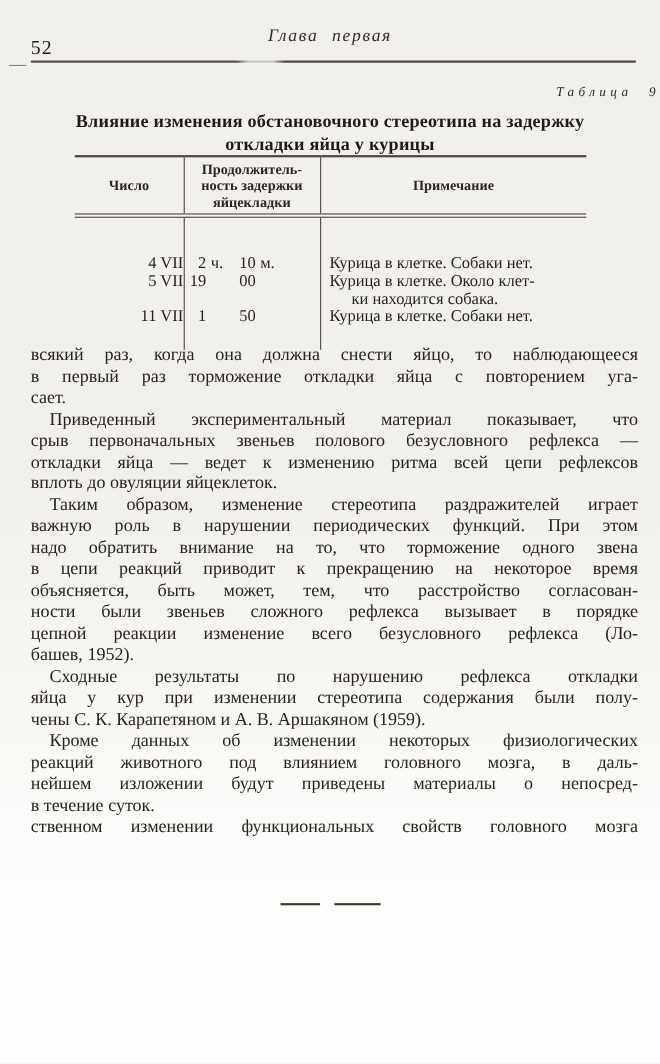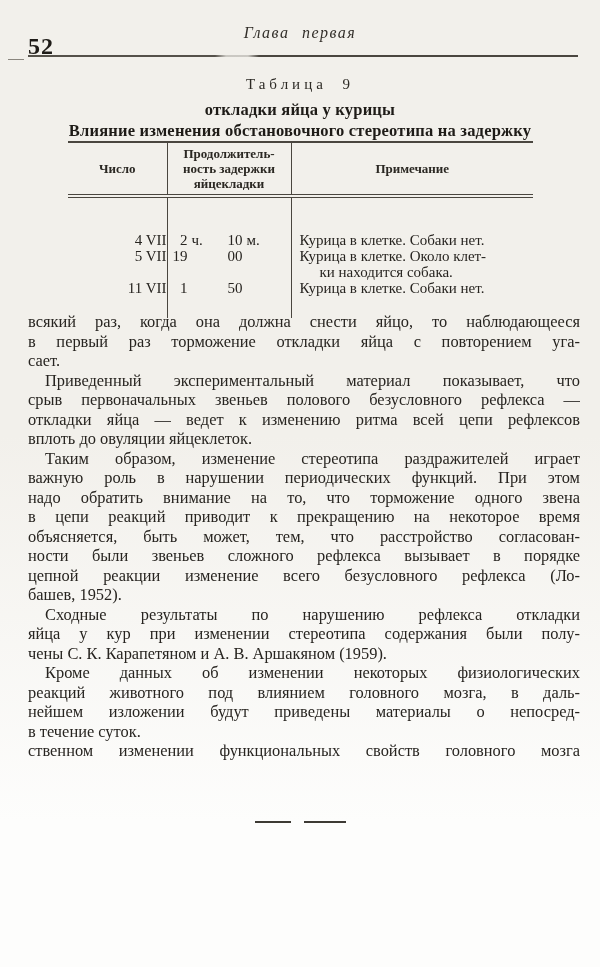--- a/index.html
+++ b/index.html
@@ -17,40 +17,40 @@
     margin:0 auto;
     background:linear-gradient(180deg, var(--paper) 0%, var(--paper) 45%, var(--paper-bottom) 85%);
     font-family:"Liberation Serif","DejaVu Serif",serif;
     color:var(--ink);
     overflow:hidden;
   }
 
   
   .page-number{
     position:absolute;top:33px;left:28px;
-    font-size:24px;font-weight:700;color:var(--ink-dark);
+    font-size:18px;font-weight:400;color:var(--ink-dark);
     letter-spacing:1px;
   }
   .running-head{
     position:absolute;top:24px;left:0;width:100%;
     text-align:center;font-style:italic;font-size:16px;
     letter-spacing:1.5px;word-spacing:7px;color:#322e29;
   }
   .header-rule{
     position:absolute;top:55px;left:28px;width:550px;height:2px;
     background:linear-gradient(90deg,#55514a 0%,#55514a 34%,rgba(85,81,74,.25) 36%,rgba(85,81,74,.25) 40%,#4a463f 42%,#4a463f 100%);
   }
   .header-rule-dash{
     position:absolute;top:59px;left:8px;width:16px;height:1px;background:#8a867e;
   }
 
   
   .table-caption{
     position:absolute;top:76px;left:0;width:100%;
-    text-align:center;font-size:15px;
+    text-align:right;font-style:italic;font-size:12px;
     letter-spacing:4px;word-spacing:8px;color:#2d2a25;
   }
   .table-title{
     position:absolute;top:99px;left:0;width:100%;
     text-align:center;font-weight:700;font-size:16.5px;line-height:21px;
     color:var(--ink-dark);letter-spacing:.2px;
   }
 
   
   .data-table{
@@ -71,21 +71,21 @@
   .data-table td{
     vertical-align:top;padding:0;
     font-size:15px;line-height:16px;color:var(--ink);
   }
   .data-table tbody tr:first-child td{padding-top:34px;}
   .data-table tbody tr:last-child td{padding-bottom:22px;}
   td.date-cell{text-align:right;}
   td.duration-cell{white-space:nowrap;}
   .dur-h{display:inline-block;width:20px;text-align:right;}
   .dur-hu{display:inline-block;width:20px;text-align:left;padding-left:4px;}
-  .dur-m{display:inline-block;margin-left:16px;text-align:left;}
+  .dur-m{display:inline-block;margin-left:6px;text-align:left;}
   .dur-mu{display:inline-block;padding-left:4px;}
   td.note-cell{padding-left:8px;padding-right:2px;}
   .note-line.cont{padding-left:20px;}
 
   
   .body-text{
     position:absolute;top:312px;left:28px;width:552px;
     font-size:16.4px;line-height:19.5px;color:var(--ink);
   }
   .line{
@@ -111,22 +111,22 @@
 
 <div class="page">
 
   <div class="page-number">52</div>
   <div class="running-head">Глава первая</div>
   <div class="header-rule"></div>
   <div class="header-rule-dash"></div>
 
   <div class="table-caption">Таблица 9</div>
   <div class="table-title">
+    <div>Влияние изменения обстановочного стереотипа на задержку</div>
     <div>откладки яйца у курицы</div>
-    <div>Влияние изменения обстановочного стереотипа на задержку</div>
   </div>
 
   <table class="data-table">
     <colgroup>
         <col class="c1">
         <col class="c2">
         <col class="c3">
       </colgroup>
     <thead>
       <tr>

